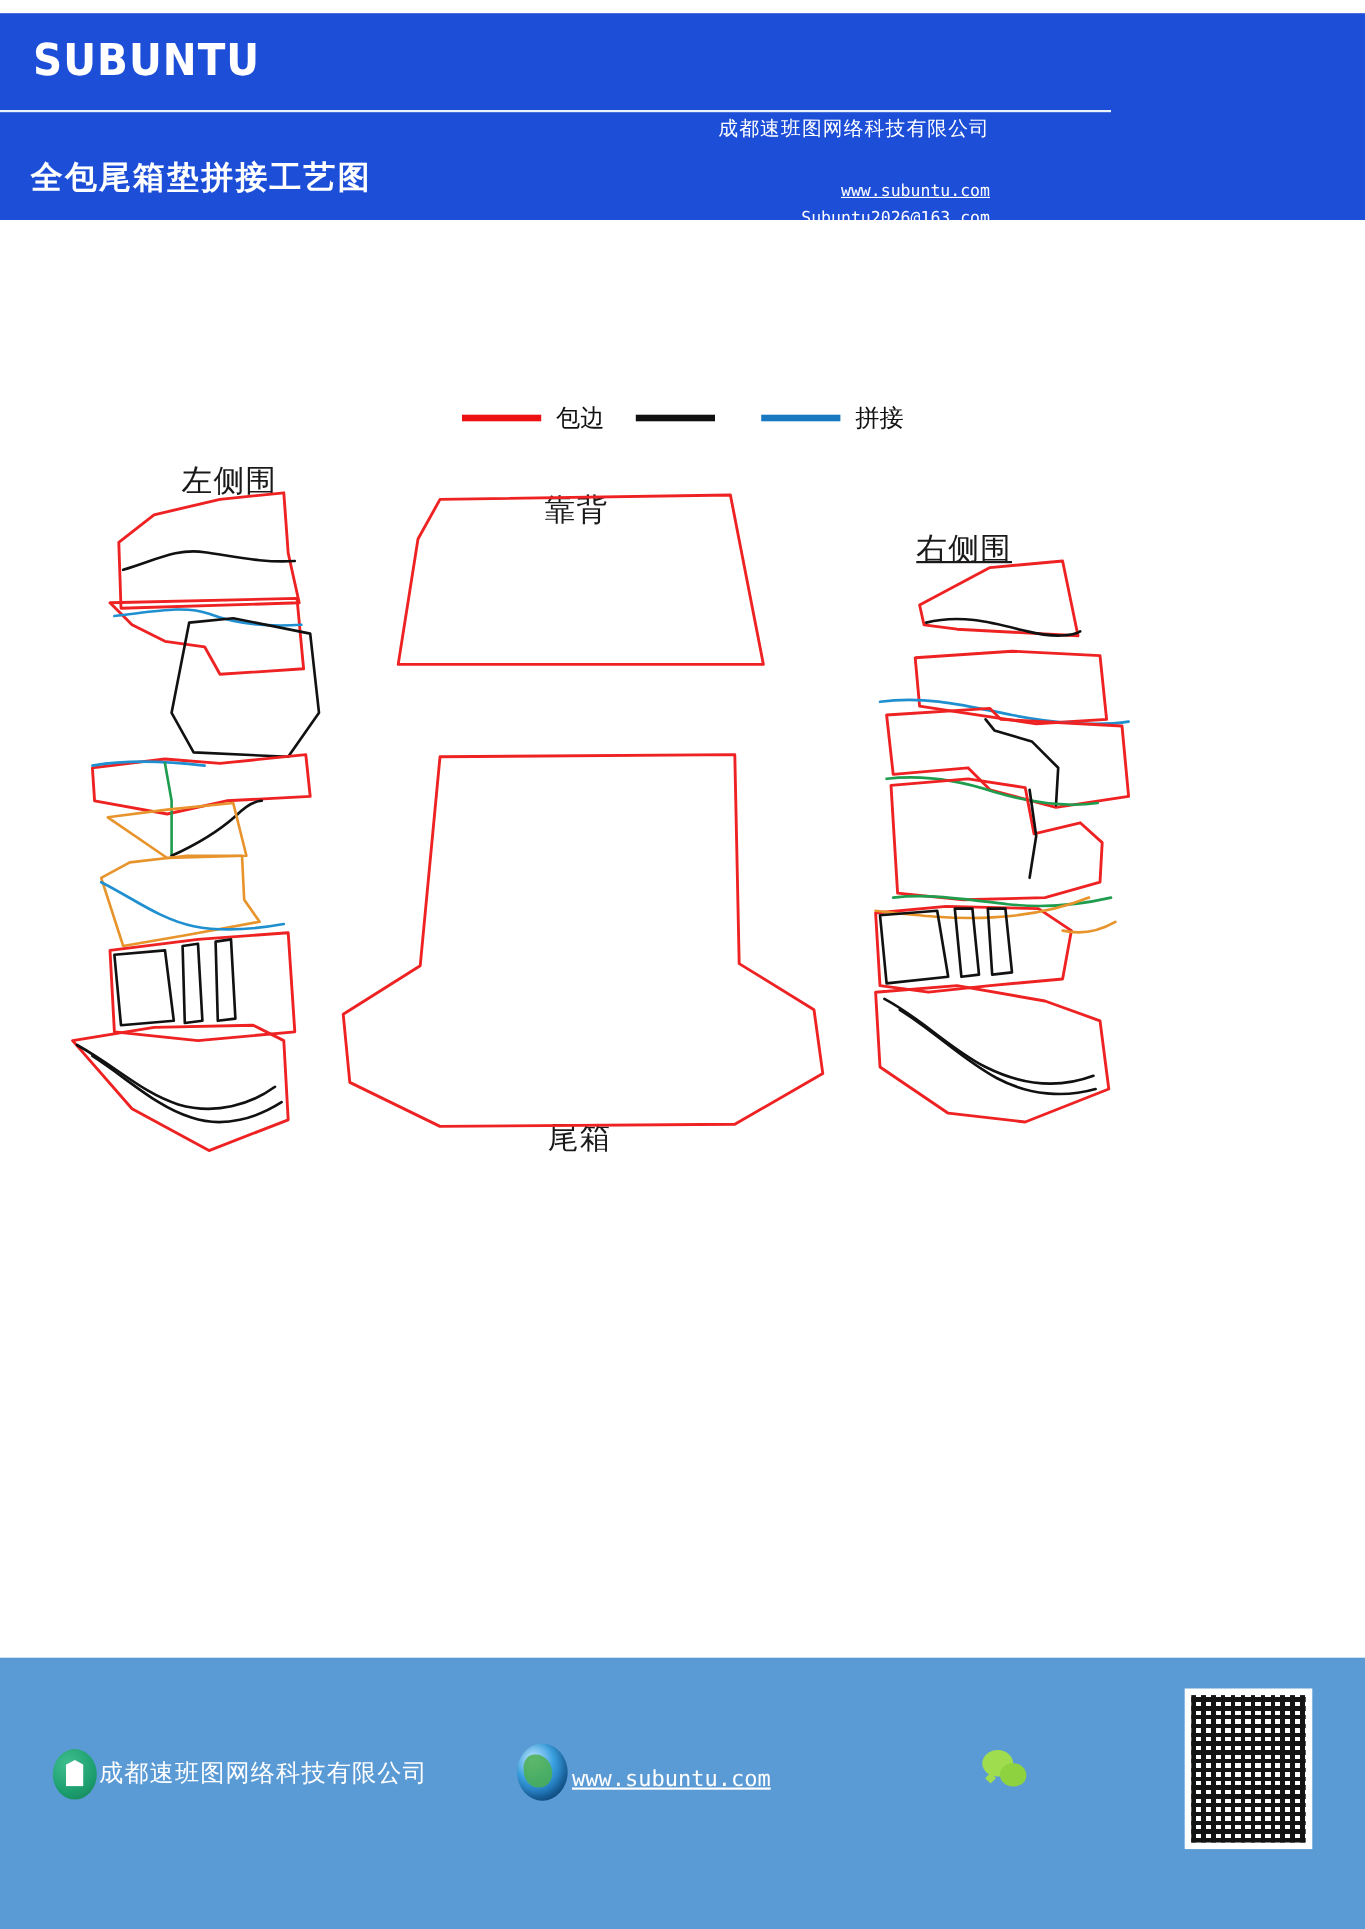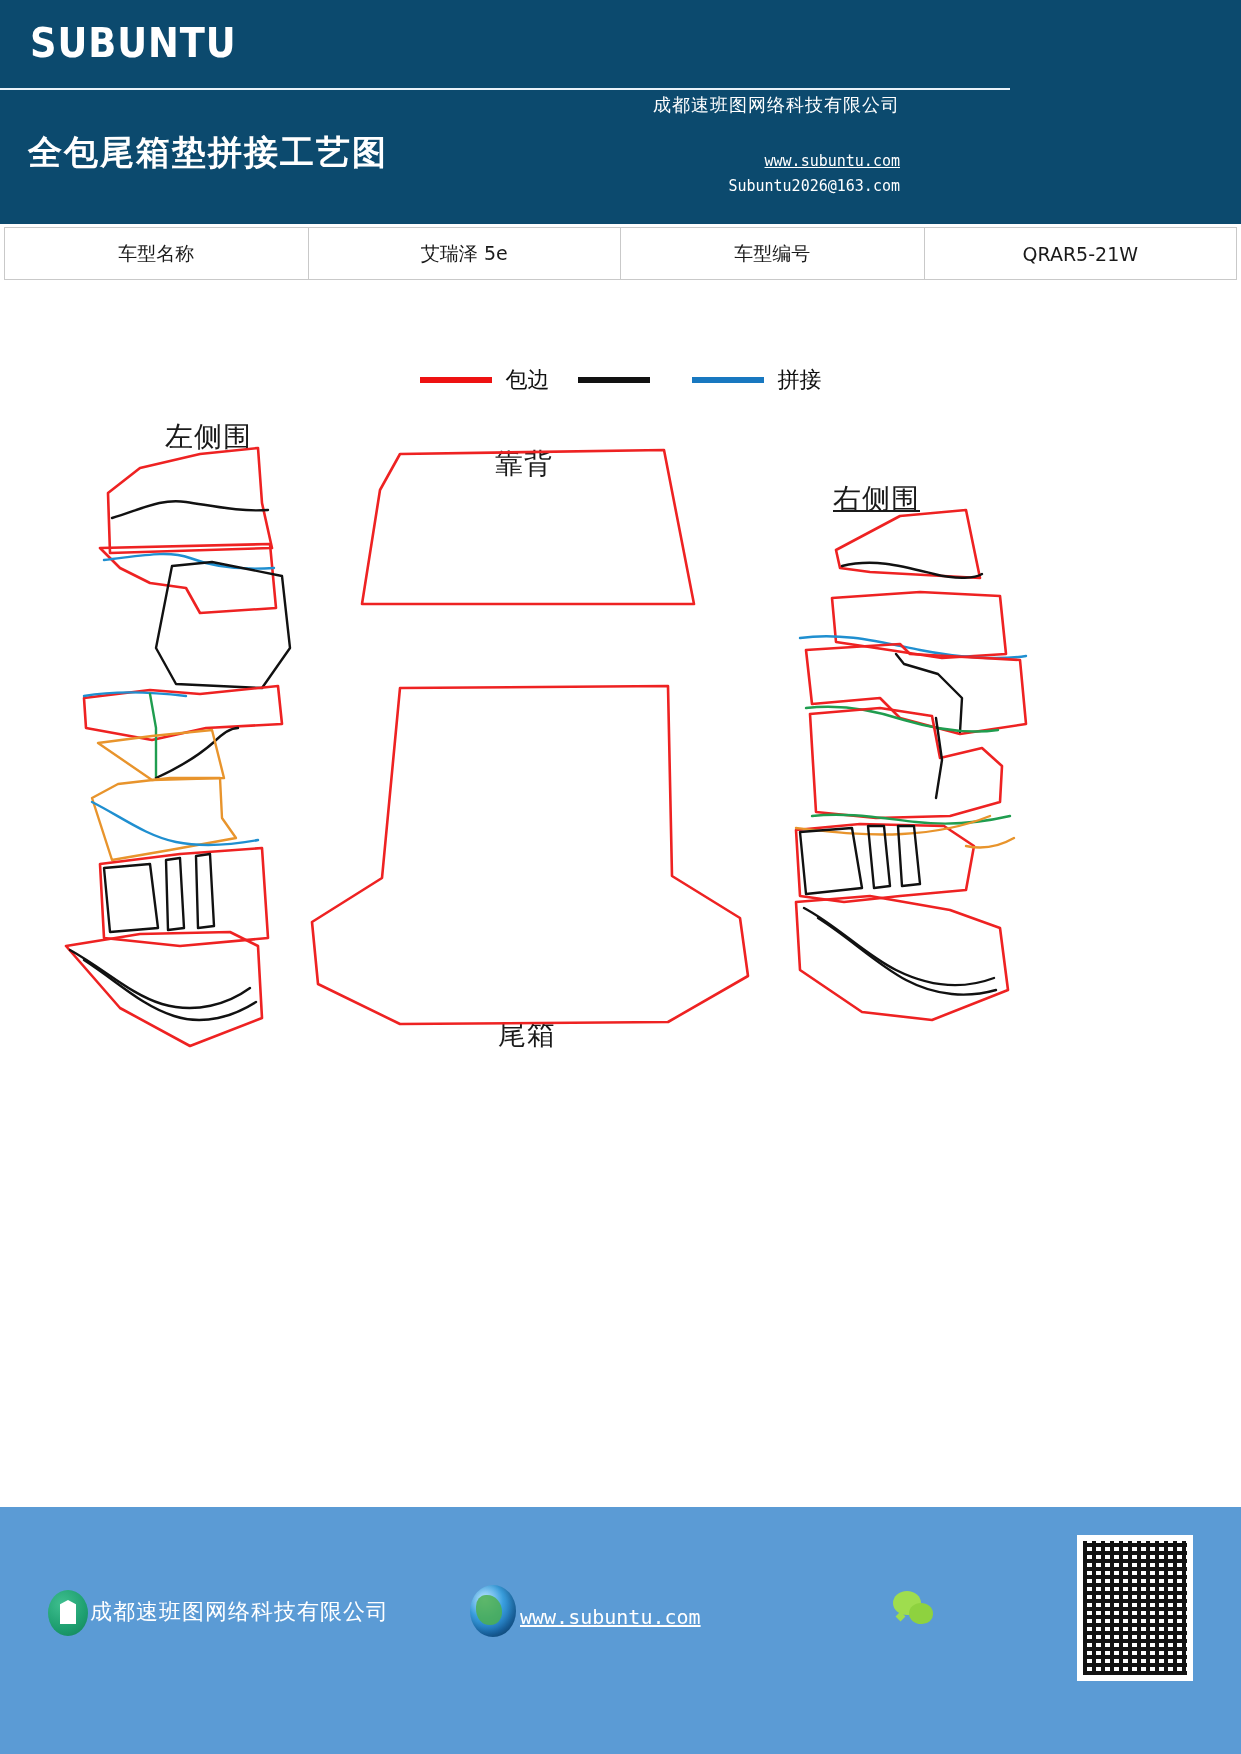--- a/index.html
+++ b/index.html
@@ -5,37 +5,37 @@
   html,body{margin:0;padding:0;}
   body{
     width:1241px;height:1754px;
     background:#ffffff;
     font-family:"Liberation Sans","DejaVu Sans",sans-serif;
     overflow:hidden;
     position:relative;
   }
   
   .header{
-    position:absolute;left:0;top:0;width:1241px;height:224px;
-    background:#0c4a6e;
+    position:absolute;left:0;top:12px;width:1241px;height:188px;
+    background:#1d4ed8;
   }
   .brand{
     position:absolute;left:30px;top:20px;
     color:#ffffff;
     font-family:"DejaVu Sans",sans-serif;
     font-weight:bold;font-size:40px;letter-spacing:1px;
     transform:scaleX(0.92);transform-origin:left center;
   }
   .hrule{
     position:absolute;left:0px;top:88px;width:1010px;height:2px;
     background:#eaf2fa;
   }
   .doc-title{
     position:absolute;left:28px;top:130px;
-    color:#ffffff;font-weight:bold;font-size:34px;letter-spacing:2px;
+    color:#ffffff;font-weight:bold;font-size:29px;letter-spacing:2px;
     font-family:"DejaVu Sans",sans-serif;
   }
   .company-top{
     position:absolute;left:600px;top:93px;width:300px;text-align:right;
     color:#ffffff;font-size:18px;letter-spacing:1px;
     font-family:"DejaVu Serif",serif;
   }
   .sop{
     position:absolute;right:22px;top:62px;
     color:#ffffff;font-weight:bold;font-size:62px;letter-spacing:0px;
@@ -164,26 +164,20 @@
   <div class="brand">SUBUNTU</div>
   <div class="hrule"></div>
   <div class="company-top">成都速班图网络科技有限公司</div>
   <div class="doc-title">全包尾箱垫拼接工艺图</div>
   <div class="url-top">www.subuntu.com</div>
   <div class="mail-top">Subuntu2026@163.com</div>
 </div>
 
 <table class="spec-table">
   <tbody>
-    <tr>
-      <td class="k">车型名称</td>
-      <td class="v">艾瑞泽 5e</td>
-      <td class="k">车型编号</td>
-      <td class="v">QRAR5-21W</td>
-    </tr>
   </tbody>
 </table>
 
 <div class="legend">
   <span class="swatch sw-red"></span>
   <span class="lab">包边</span>
   <span class="swatch sw-black"></span>
   <span class="gap"></span>
   <span class="swatch sw-blue"></span>
   <span class="lab last">拼接</span>

